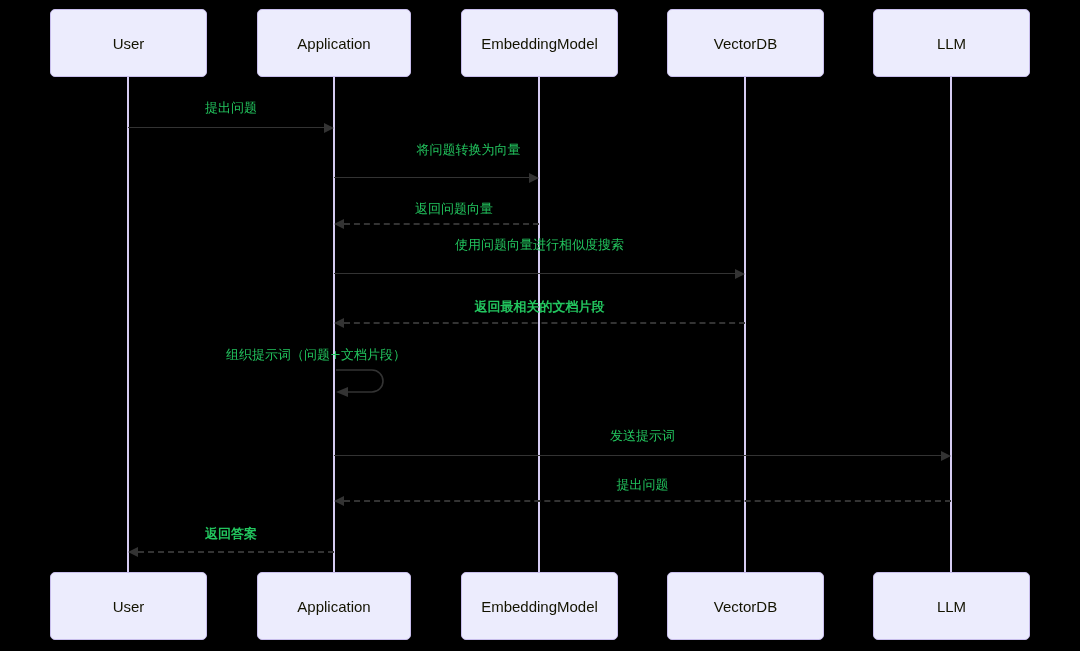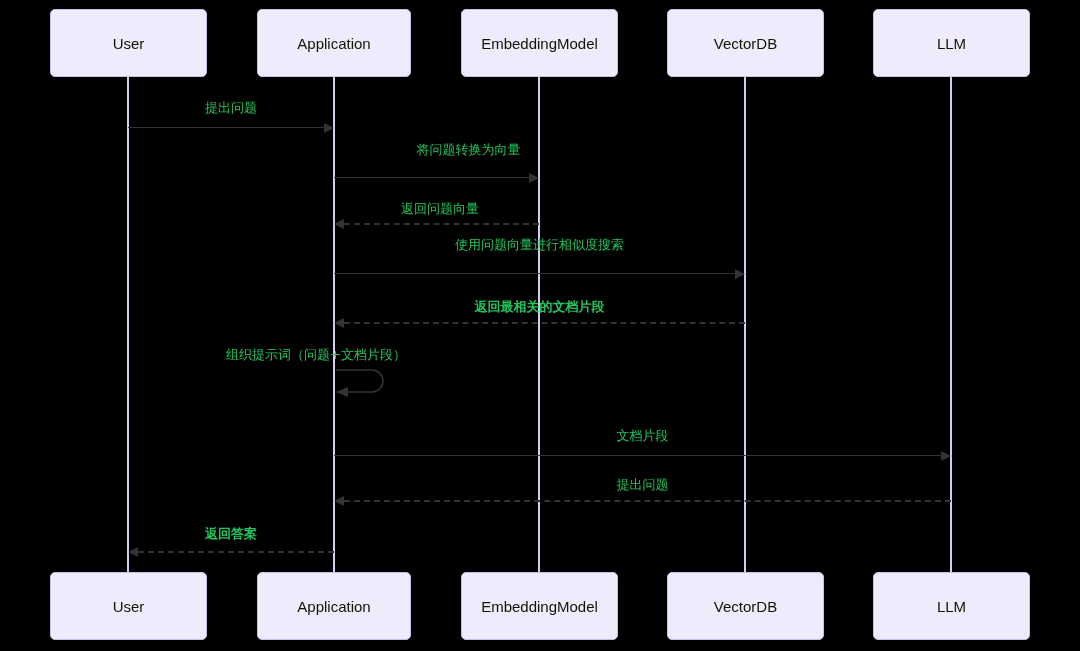--- a/index.html
+++ b/index.html
@@ -119,34 +119,34 @@
       <div class="participant-label">LLM</div>
     </div>
     <div class="arrow-line" style="left: 128px; top: 127px; width: 196px;"></div>
     <div class="arrow-head right" style="left: 324px; top: 123px;"></div>
     <div class="msg-label" style="left: 231px; top: 101px;">提出问题</div>
     <div class="arrow-line" style="left: 334px; top: 177px; width: 195px;"></div>
     <div class="arrow-head right" style="left: 529px; top: 173px;"></div>
     <div class="msg-label" style="left: 436.5px; top: 143px; margin-left: 32px;">将问题转换为向量</div>
     <div class="arrow-line dashed" style="left: 344px; top: 223px; width: 195px;"></div>
     <div class="arrow-head left" style="left: 334px; top: 219px;"></div>
-    <div class="msg-label" style="left: 440px; top: 202px; font-family: Liberation Serif, serif;">返回问题向量</div>
+    <div class="msg-label" style="left: 454px; top: 202px; font-family: Liberation Serif, serif;">返回问题向量</div>
     <div class="arrow-line" style="left: 334px; top: 273px; width: 401px;"></div>
     <div class="arrow-head right" style="left: 735px; top: 269px;"></div>
     <div class="msg-label" style="left: 539.5px; top: 238px;">使用问题向量进行相似度搜索</div>
     <div class="arrow-line dashed" style="left: 344px; top: 322px; width: 401px;"></div>
     <div class="arrow-head left" style="left: 334px; top: 318px;"></div>
     <div class="msg-label" style="left: 539.5px; top: 300px; font-weight: bold;">返回最相关的文档片段</div>
     <svg class="self-loop" width="60" height="36" style="left: 334px; top: 368px;">
       <path d="M 2 2 L 38 2 A 11 11 0 0 1 38 24 L 14 24" fill="none" stroke="#333333" stroke-width="1.6"></path>
       <path d="M 14 19 L 2 24 L 14 29 Z" fill="#333333"></path>
     </svg>
     <div class="msg-label" style="left: 316px; top: 348px;">组织提示词（问题+文档片段）</div>
     <div class="arrow-line" style="left: 334px; top: 455px; width: 607px;"></div>
     <div class="arrow-head right" style="left: 941px; top: 451px;"></div>
-    <div class="msg-label" style="left: 642.5px; top: 429px;">文档片段</div>
+    <div class="msg-label" style="left: 642.5px; top: 429px;">发送提示词</div>
     <div class="arrow-line dashed" style="left: 344px; top: 500px; width: 607px;"></div>
     <div class="arrow-head left" style="left: 334px; top: 496px;"></div>
     <div class="msg-label" style="left: 642.5px; top: 478px;">提出问题</div>
     <div class="arrow-line dashed" style="left: 138px; top: 551px; width: 196px;"></div>
     <div class="arrow-head left" style="left: 128px; top: 547px;"></div>
     <div class="msg-label" style="left: 231px; top: 527px; font-weight: bold;">返回答案</div>
   </div>
 
 </body></html>

